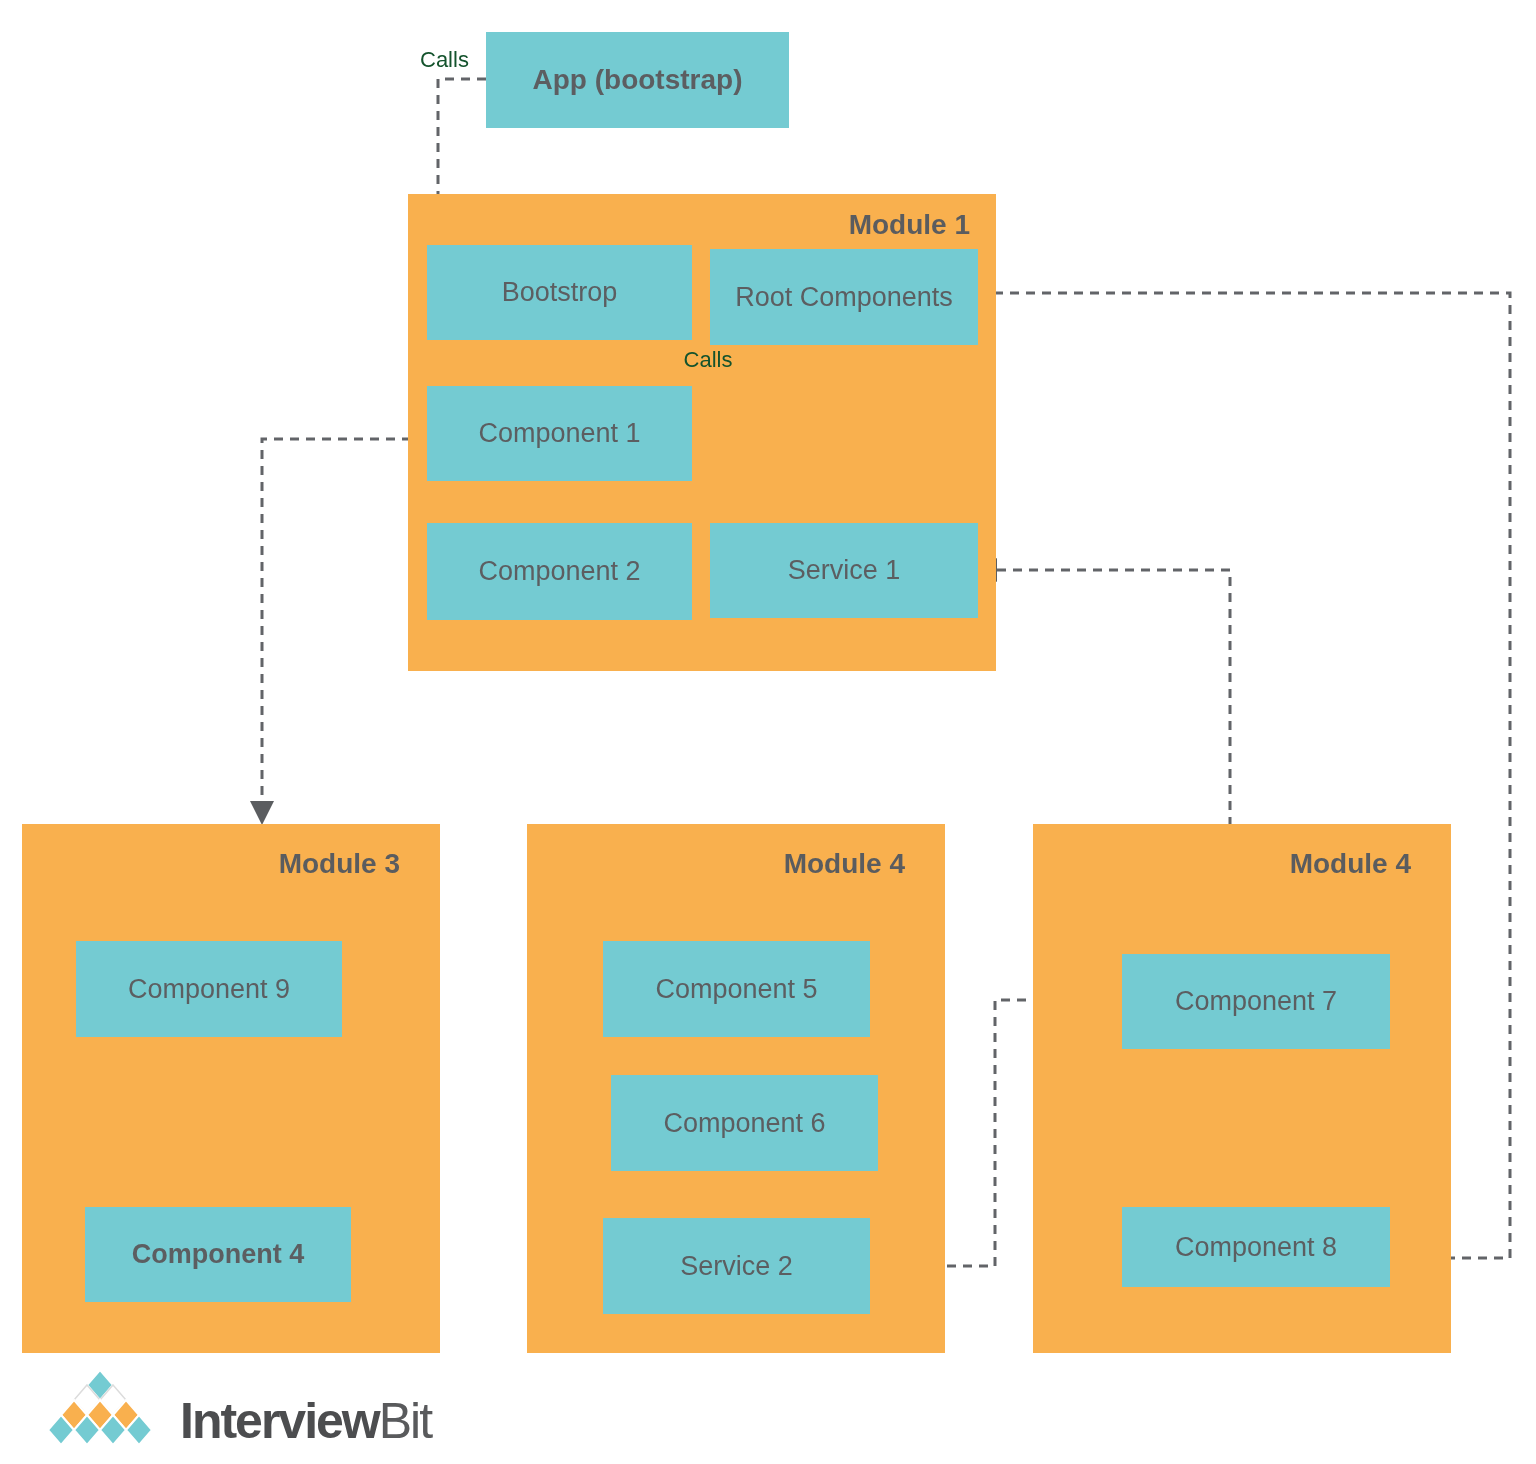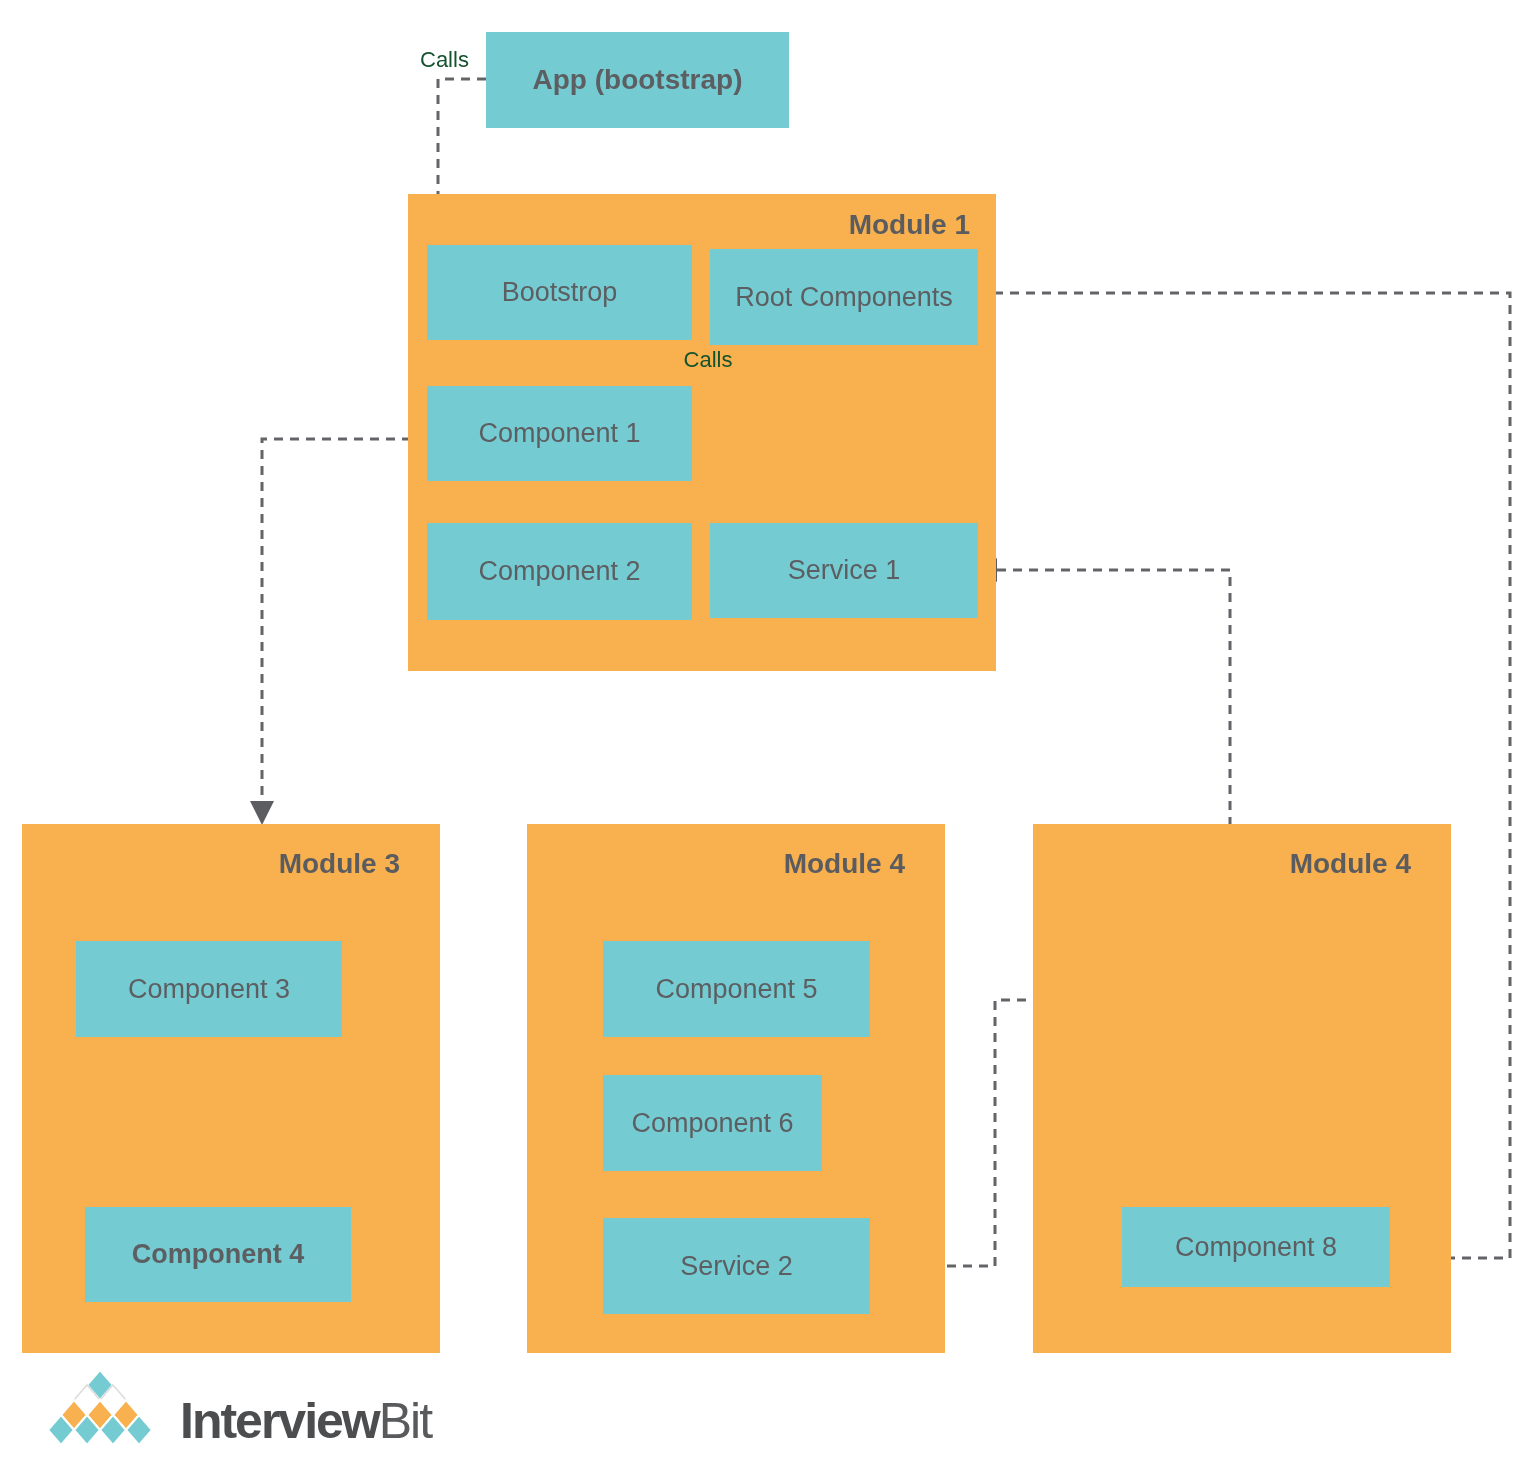--- a/index.html
+++ b/index.html
@@ -65,21 +65,21 @@
   #box-component-2{left:19px;top:329px;width:265px;height:97px;}
   #box-service-1{left:302px;top:329px;width:268px;height:95px;}
   #calls-inner{left:250px;top:153px;width:100px;text-align:center;}
   #module-3{left:22px;top:824px;width:418px;height:529px;}
   #module-3 .module-label{top:24px;right:40px;}
   #box-component-3{left:54px;top:117px;width:266px;height:96px;}
   #box-component-4{left:63px;top:383px;width:266px;height:95px;font-weight:bold;}
   #module-4-mid{left:527px;top:824px;width:418px;height:529px;}
   #module-4-mid .module-label{top:24px;right:40px;}
   #box-component-5{left:76px;top:117px;width:267px;height:96px;}
-  #box-component-6{left:76px;top:251px;width:219px;height:96px;}
+  #box-component-6{left:84px;top:251px;width:267px;height:96px;}
   #box-service-2{left:76px;top:394px;width:267px;height:96px;}
   #module-4-right{left:1033px;top:824px;width:418px;height:529px;}
   #module-4-right .module-label{top:24px;right:40px;}
   #box-component-7{left:89px;top:130px;width:268px;height:95px;}
   #box-component-8{left:89px;top:383px;width:268px;height:80px;}
   
   #logo{position:absolute;left:34px;top:1368px;display:flex;align-items:center;}
   #logo-pyramid{width:132px;height:84px;}
   #logo-text{margin-left:14px;font-size:50px;letter-spacing:-2px;line-height:1;padding-top:22px;}
   #logo-text .primary{font-weight:bold;color:#4C4D4F;}
@@ -130,33 +130,34 @@
     <div class="node" id="box-bootstrop">Bootstrop</div>
     <div class="node" id="box-root-components">Root Components</div>
     <div class="calls-label" id="calls-inner">Calls</div>
     <div class="node" id="box-component-1">Component 1</div>
     <div class="node" id="box-component-2">Component 2</div>
     <div class="node" id="box-service-1">Service 1</div>
   </div>
 
   <div class="module" id="module-3">
     <div class="module-label">Module 3</div>
-    <div class="node" id="box-component-3">Component 3</div>
+    <div class="node" id="box-component-3">Component 9</div>
     <div class="node" id="box-component-4">Component 4</div>
   </div>
 
   <div class="module" id="module-4-mid">
     <div class="module-label">Module 4</div>
     <div class="node" id="box-component-5">Component 5</div>
     <div class="node" id="box-component-6">Component 6</div>
     <div class="node" id="box-service-2">Service 2</div>
   </div>
 
   <div class="module" id="module-4-right">
     <div class="module-label">Module 4</div>
+    <div class="node" id="box-component-7">Component 7</div>
     <div class="node" id="box-component-8">Component 8</div>
   </div>
 
   <div id="logo">
     <svg id="logo-pyramid" viewBox="0 0 132 80">
 
       <polygon points="66,0 79,15 66,30 53,15" fill="#74CBD2" stroke="#ffffff" stroke-width="2"></polygon>
 
       <polygon points="53,15 66,30 53,45 40,30" fill="#FFFFFF" stroke="#DCDCDC" stroke-width="1.5"></polygon>
       <polygon points="79,15 92,30 79,45 66,30" fill="#FFFFFF" stroke="#DCDCDC" stroke-width="1.5"></polygon>

